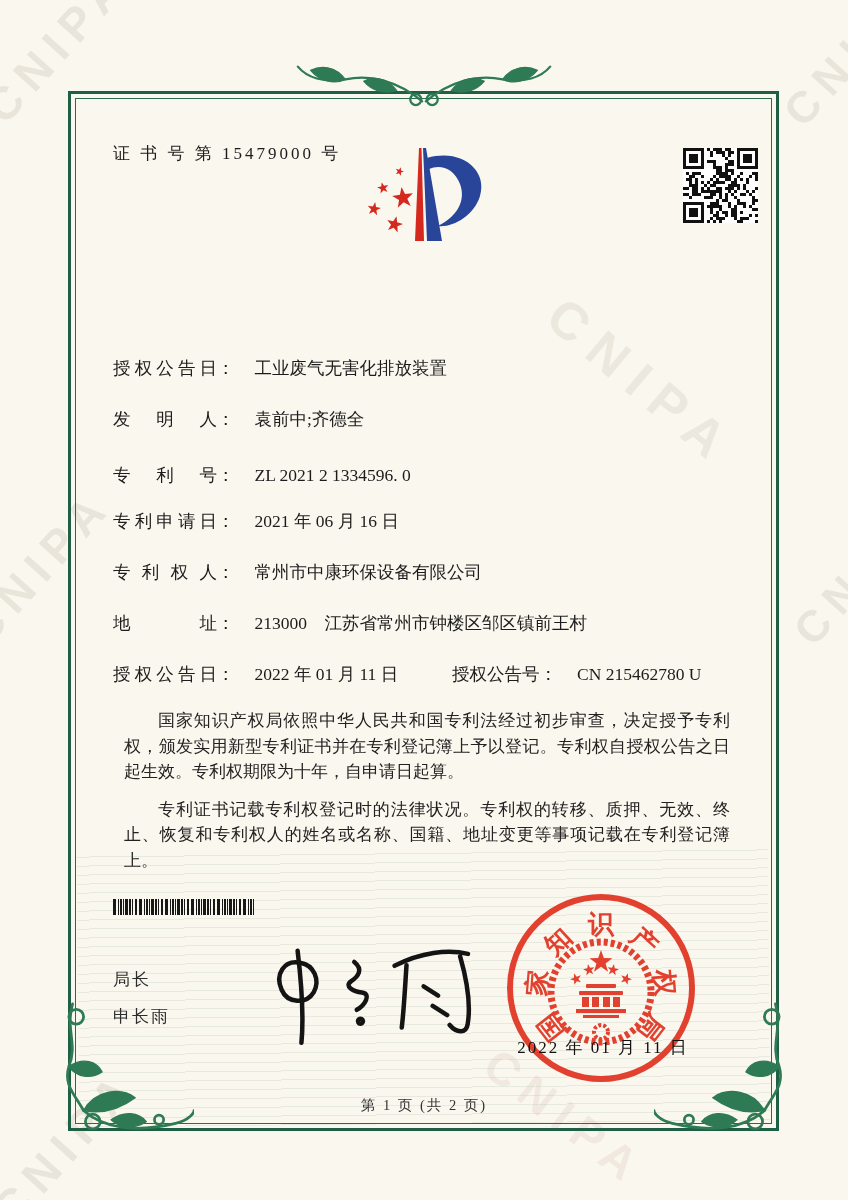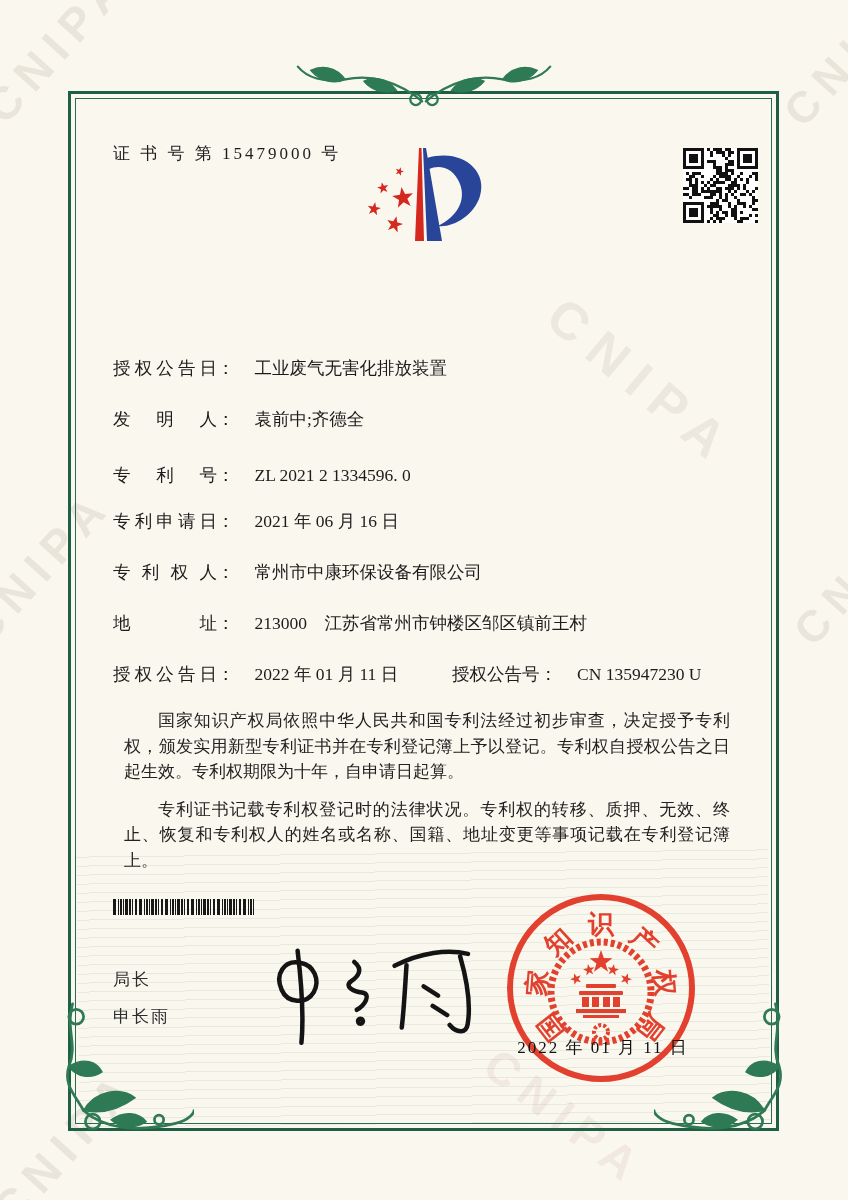--- a/index.html
+++ b/index.html
@@ -365,21 +365,21 @@
     </div>
     <div class="frow r5">
       <span class="flabel">专利权人</span><span class="colon">：</span><span class="fvalue">常州市中康环保设备有限公司</span>
     </div>
     <div class="frow r6">
       <span class="flabel">地址</span><span class="colon">：</span><span class="fvalue">213000　江苏省常州市钟楼区邹区镇前王村</span>
     </div>
     <div class="frow r7">
       <span class="flabel">授权公告日</span><span class="colon">：</span><span class="fvalue">2022 年 01 月 11 日</span>
       <span class="grant-no">
-        <span>授权公告号</span><span class="colon">：</span><span class="fvalue">CN 135947230 U</span>
+        <span>授权公告号</span><span class="colon">：</span><span class="fvalue">CN 215462780 U</span>
       </span>
     </div>
   </div>
 
   <div class="body-text">
     <p>国家知识产权局依照中华人民共和国专利法经过初步审查，决定授予专利权，颁发实用新型专利证书并在专利登记簿上予以登记。专利权自授权公告之日起生效。专利权期限为十年，自申请日起算。</p>
     <p>专利证书记载专利权登记时的法律状况。专利权的转移、质押、无效、终止、恢复和专利权人的姓名或名称、国籍、地址变更等事项记载在专利登记簿上。</p>
   </div>
 
   <div class="barcode" id="barcode"><span style="width:3px;margin-right:2px"></span><span style="width:1px;margin-right:1px"></span><span style="width:2px;margin-right:1px"></span><span style="width:1px;margin-right:1px"></span><span style="width:3px;margin-right:1px"></span><span style="width:2px;margin-right:1px"></span><span style="width:1px;margin-right:2px"></span><span style="width:2px;margin-right:2px"></span><span style="width:3px;margin-right:2px"></span><span style="width:1px;margin-right:1px"></span><span style="width:2px;margin-right:1px"></span><span style="width:1px;margin-right:1px"></span><span style="width:3px;margin-right:1px"></span><span style="width:2px;margin-right:1px"></span><span style="width:1px;margin-right:2px"></span><span style="width:2px;margin-right:2px"></span><span style="width:3px;margin-right:2px"></span><span style="width:1px;margin-right:1px"></span><span style="width:2px;margin-right:1px"></span><span style="width:1px;margin-right:1px"></span><span style="width:3px;margin-right:1px"></span><span style="width:2px;margin-right:1px"></span><span style="width:1px;margin-right:2px"></span><span style="width:2px;margin-right:2px"></span><span style="width:3px;margin-right:2px"></span><span style="width:1px;margin-right:1px"></span><span style="width:2px;margin-right:1px"></span><span style="width:1px;margin-right:1px"></span><span style="width:3px;margin-right:1px"></span><span style="width:2px;margin-right:1px"></span><span style="width:1px;margin-right:2px"></span><span style="width:2px;margin-right:2px"></span><span style="width:3px;margin-right:2px"></span><span style="width:1px;margin-right:1px"></span><span style="width:2px;margin-right:1px"></span><span style="width:1px;margin-right:1px"></span><span style="width:3px;margin-right:1px"></span><span style="width:2px;margin-right:1px"></span><span style="width:1px;margin-right:2px"></span><span style="width:2px;margin-right:2px"></span><span style="width:3px;margin-right:2px"></span><span style="width:1px;margin-right:1px"></span><span style="width:2px;margin-right:1px"></span><span style="width:1px;margin-right:1px"></span></div>
@@ -431,14 +431,15 @@
           <rect x="12" y="5" width="7" height="10"></rect>
           <rect x="-25" y="17" width="50" height="4"></rect>
           <rect x="-18" y="23" width="36" height="3"></rect>
         </g>
         <circle cy="40" r="7" fill="none" stroke="#e03420" stroke-width="4" stroke-dasharray="3 2"></circle>
       </g>
     </g>
   </svg>
   <div class="seal-date">2022 年 01 月 11 日</div>
 
+  <div class="page-info">第 1 页 (共 2 页)</div>
 
 </div>
 
 </body></html>

